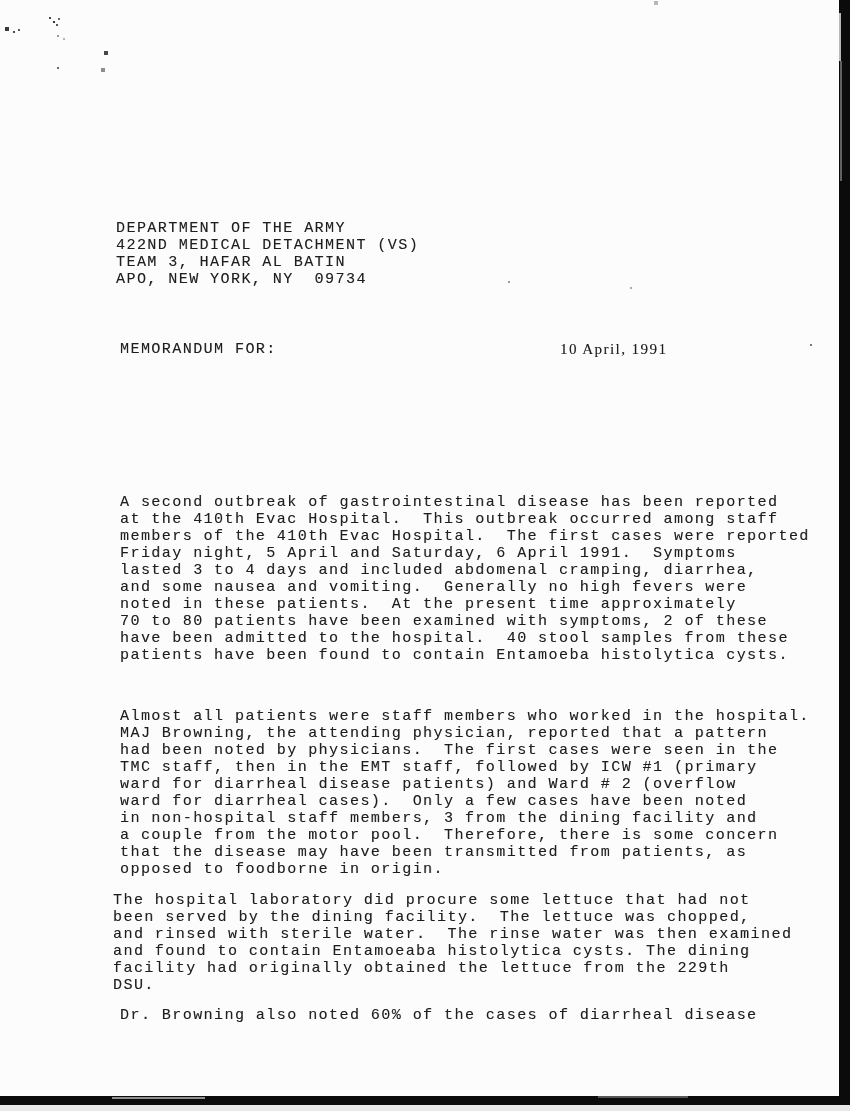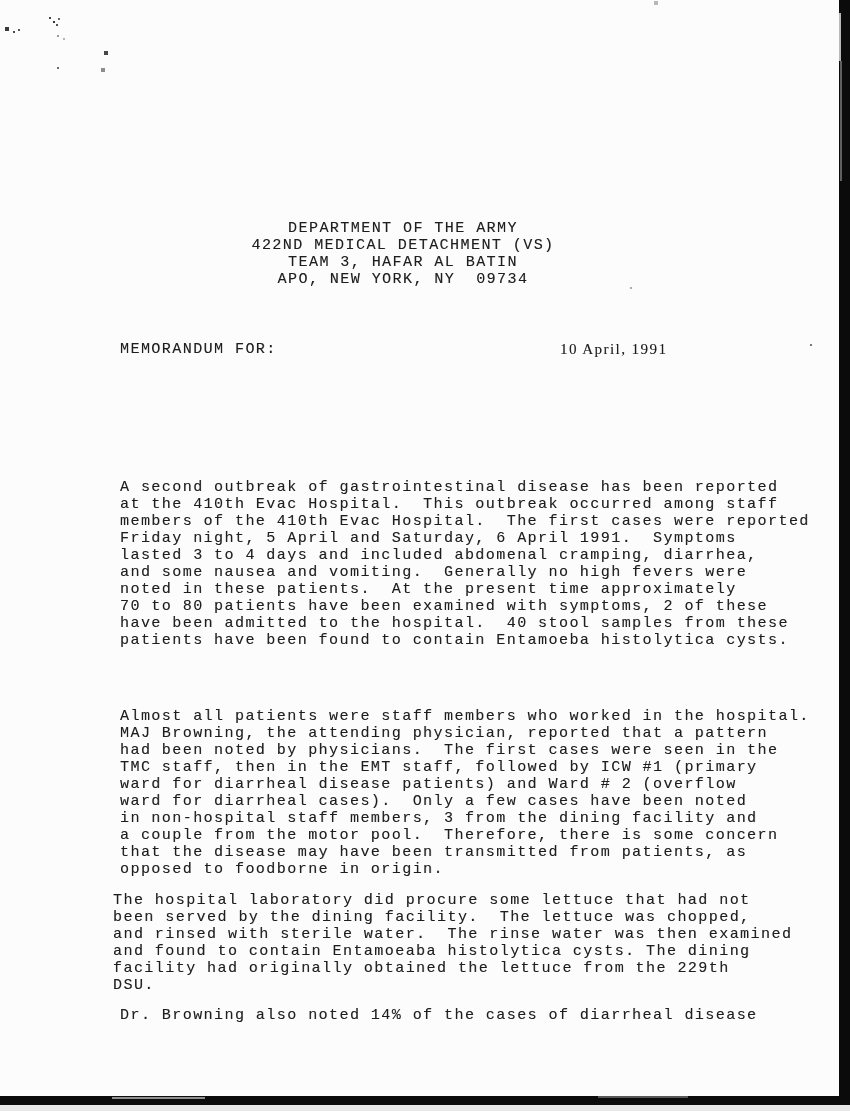--- a/index.html
+++ b/index.html
@@ -12,26 +12,26 @@
   }
   .txt {
     position:absolute;
     font-size:15px;
     line-height:17px;
     letter-spacing:1.45px;
     white-space:pre;
     color:var(--ink,#1e1e1e);
     text-shadow:0.3px 0.3px 0 rgba(25,25,25,0.35);
   }
-  .letterhead { left:122px; top:220px; width:562px; text-align:center; }
+  .letterhead { left:116px; top:220px; width:562px; }
   .memo-label { left:120px; top:341px;text-align:center; }
   .memo-recipient { left:298px; top:341px; }
   .memo-date { left:560px; top:341px;font-family:Liberation Serif, serif; }
   .subject { left:120px; top:441px; }
-  .para1 { left:120px; top:479px; }
+  .para1 { left:120px; top:494px; }
   .para2 { left:120px; top:708px; }
   .para3 { left:113px; top:892px; }
   .para4 { left:120px; top:1007px; }
 
   .edge-right { position:absolute; left:839px; top:0; width:11px; height:1104px; background:var(--edge,#0b0b0b); }
   .edge-right-gray1 { position:absolute; left:0; top:13px; width:2px; height:48px; background:#b9b9b9; }
   .edge-right-gray2 { position:absolute; left:1px; top:61px; width:2px; height:120px; background:#606060; }
   .edge-bottom { position:absolute; left:0; top:1096px; width:850px; height:9px; background:var(--edge,#0b0b0b); }
   .edge-bottom-gray1 { position:absolute; left:112px; top:1px; width:93px; height:2px; background:#8f8f8f; }
   .edge-bottom-gray2 { position:absolute; left:598px; top:0; width:90px; height:2px; background:#565656; }
@@ -98,21 +98,21 @@
 that the disease may have been transmitted from patients, as
 opposed to foodborne in origin.</div>
 
   <div class="txt para3">The hospital laboratory did procure some lettuce that had not
 been served by the dining facility.  The lettuce was chopped,
 and rinsed with sterile water.  The rinse water was then examined
 and found to contain Entamoeaba histolytica cysts. The dining
 facility had originally obtained the lettuce from the 229th
 DSU.</div>
 
-  <div class="txt para4">Dr. Browning also noted 14% of the cases of diarrheal disease</div>
+  <div class="txt para4">Dr. Browning also noted 60% of the cases of diarrheal disease</div>
 
   <div class="edge-right">
     <div class="edge-right-gray1"></div>
     <div class="edge-right-gray2"></div>
   </div>
 
   <div class="edge-bottom">
     <div class="edge-bottom-gray1"></div>
     <div class="edge-bottom-gray2"></div>
   </div>

